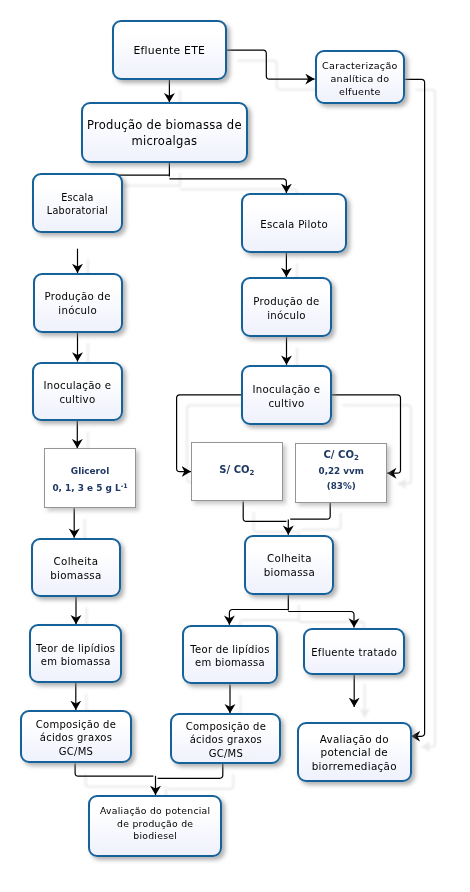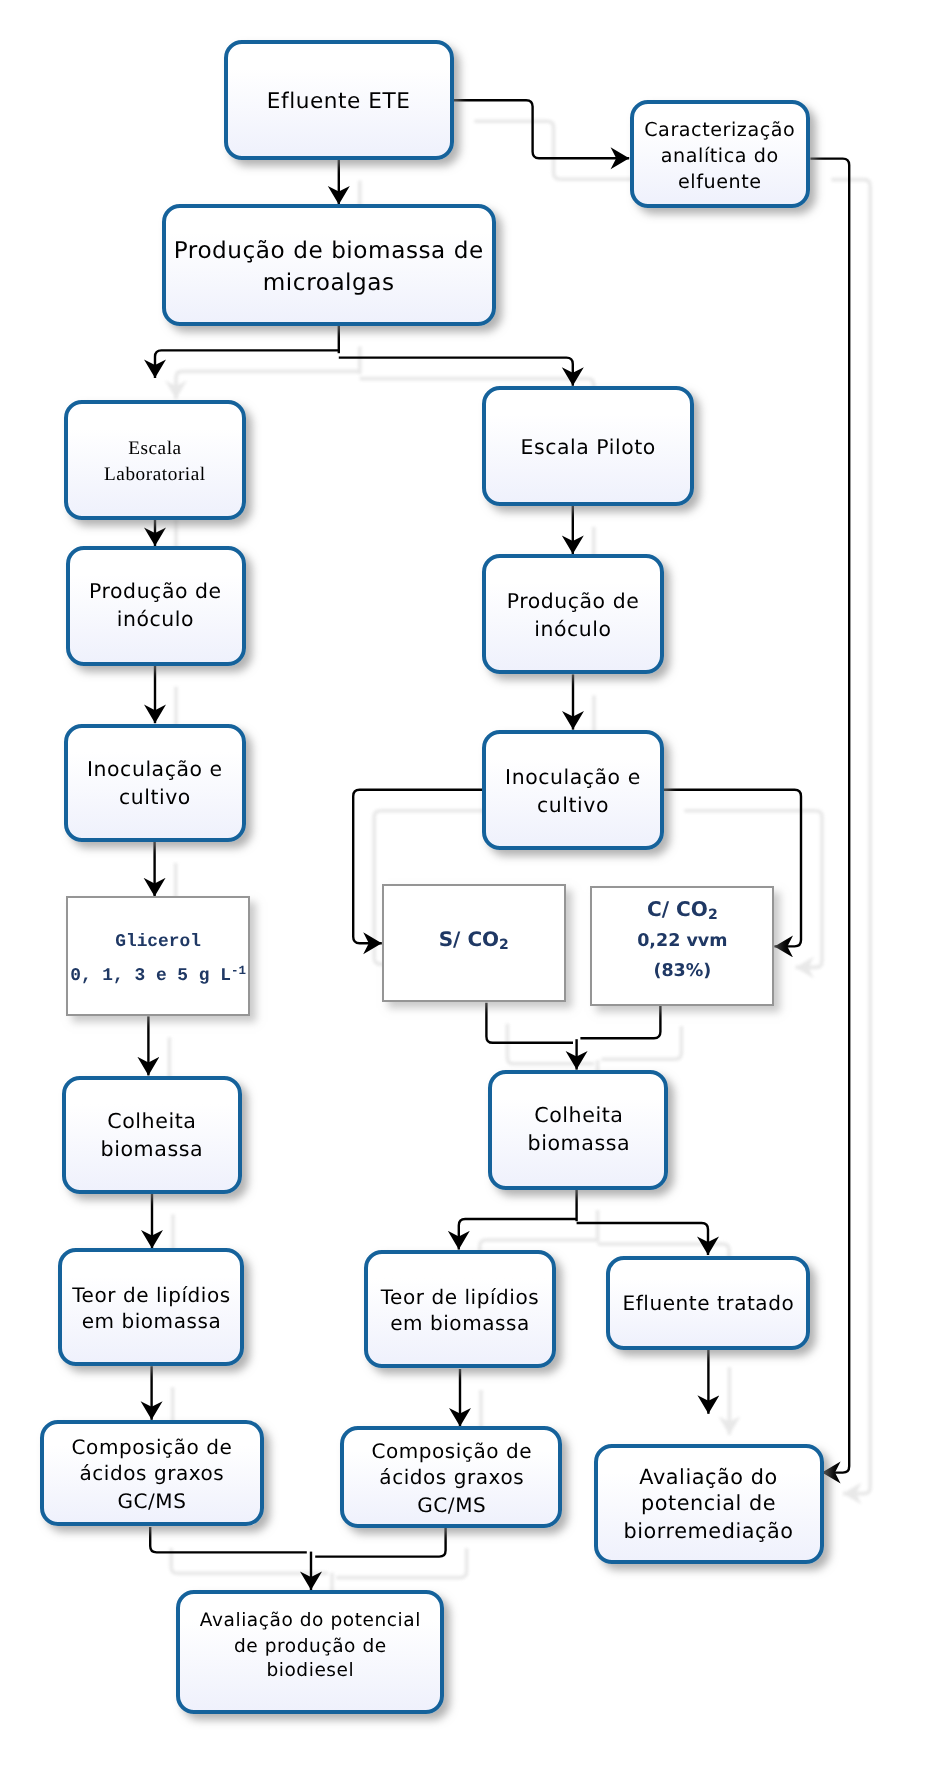--- a/index.html
+++ b/index.html
@@ -113,21 +113,21 @@
     </g>
   </svg>
 
   <div id="node-layer" data-name="node-layer">
     <div class="node rounded" data-name="node-efluente-ete" style="left:111.9px;top:19.5px;width:114.8px;height:60.3px;font-size:10.79px;line-height:13.6px;justify-content:center;"><span class="txt" data-name="node-efluente-ete-label">Efluente ETE</span></div>
     <div class="node rounded" data-name="node-caracterizacao" style="left:314.6px;top:49.7px;width:90.6px;height:54.1px;font-size:9.57px;line-height:13.0px;"><span class="txt" data-name="node-caracterizacao-label">Caracterização
 analítica do
 elfuente</span></div>
     <div class="node rounded" data-name="node-producao-biomassa" style="left:80.9px;top:102.3px;width:167px;height:60.5px;font-size:11.57px;line-height:15.6px;"><span class="txt" data-name="node-producao-biomassa-label">Produção de biomassa de
 microalgas</span></div>
-    <div class="node rounded" data-name="node-escala-laboratorial" style="left:32.0px;top:200px;width:90.9px;height:59.7px;font-size:9.62px;line-height:13.4px;font-family:Liberation Serif, serif;"><span class="txt" data-name="node-escala-laboratorial-label">Escala
+    <div class="node rounded" data-name="node-escala-laboratorial" style="left:32.0px;top:173px;width:90.9px;height:59.7px;font-size:9.62px;line-height:13.4px;"><span class="txt" data-name="node-escala-laboratorial-label">Escala
 Laboratorial</span></div>
     <div class="node rounded" data-name="node-escala-piloto" style="left:241.1px;top:192.9px;width:106px;height:60.0px;font-size:10.21px;line-height:13.4px;"><span class="txt" data-name="node-escala-piloto-label">Escala Piloto</span></div>
     <div class="node rounded" data-name="node-producao-inoculo-lab" style="left:32.5px;top:273.0px;width:90.4px;height:59.8px;font-size:10.21px;line-height:14.0px;"><span class="txt" data-name="node-producao-inoculo-lab-label">Produção de
 inóculo</span></div>
     <div class="node rounded" data-name="node-producao-inoculo-piloto" style="left:241.3px;top:277.0px;width:90.4px;height:60.2px;font-size:10.21px;line-height:14.0px;"><span class="txt" data-name="node-producao-inoculo-piloto-label">Produção de
 inóculo</span></div>
     <div class="node rounded" data-name="node-inoculacao-cultivo-lab" style="left:32.0px;top:361.6px;width:90.9px;height:59.4px;font-size:10.21px;line-height:14.0px;"><span class="txt" data-name="node-inoculacao-cultivo-lab-label">Inoculação e
 cultivo</span></div>
     <div class="node rounded" data-name="node-inoculacao-cultivo-piloto" style="left:241.3px;top:364.8px;width:90.4px;height:60.5px;font-size:10.21px;line-height:14.0px;"><span class="txt" data-name="node-inoculacao-cultivo-piloto-label">Inoculação e
 cultivo</span></div>
@@ -145,21 +145,21 @@
 GC/MS</span></div>
     <div class="node rounded" data-name="node-composicao-piloto" style="left:170.4px;top:713.3px;width:111.0px;height:50.3px;font-size:10.01px;line-height:13.4px;"><span class="txt" data-name="node-composicao-piloto-label">Composição de
 ácidos graxos
 GC/MS</span></div>
     <div class="node rounded" data-name="node-avaliacao-biorremediacao" style="left:296.9px;top:706.9px;width:114.8px;height:60.0px;font-size:10.40px;line-height:13.9px;margin-top:15px;"><span class="txt" data-name="node-avaliacao-biorremediacao-label">Avaliação do
 potencial de
 biorremediação</span></div>
     <div class="node rounded" id="node-avaliacao-biodiesel" data-name="node-avaliacao-biodiesel" style="left:88.4px;top:795.0px;width:133.6px;height:62.0px;font-size:9.28px;line-height:12.4px;"><span class="txt" data-name="node-avaliacao-biodiesel-label">Avaliação do potencial
 de produção de
 biodiesel</span></div>
-    <div class="node square" data-name="node-glicerol" style="left:33px;top:448.2px;width:92.1px;height:60.0px;font-size:8.94px;line-height:14.8px;font-family:Liberation Mono, monospace;">
+    <div class="node square" data-name="node-glicerol" style="left:44px;top:448.2px;width:92.1px;height:60.0px;font-size:8.94px;line-height:14.8px;">
       <div class="stack" data-name="node-glicerol-text">
         <span class="txt" data-name="node-glicerol-line1">Glicerol</span>
         <span class="txt" data-name="node-glicerol-line2"><span>0, 1, 3 e 5 g L</span><sup data-name="node-glicerol-exponent">-1</sup></span>
       </div>
     </div>
     <div class="node square" data-name="node-sem-co2" style="left:190.9px;top:442.2px;width:92.0px;height:59px;font-size:10.01px;line-height:15.2px;">
       <span class="txt" data-name="node-sem-co2-label"><span>S/ CO</span><sub data-name="node-sem-co2-subscript">2</sub></span>
     </div>
     <div class="node square" id="node-com-co2" data-name="node-com-co2" style="left:295.2px;top:442.9px;width:92.0px;height:59.7px;font-size:8.75px;line-height:15.3px;">
       <div class="stack" data-name="node-com-co2-text">

